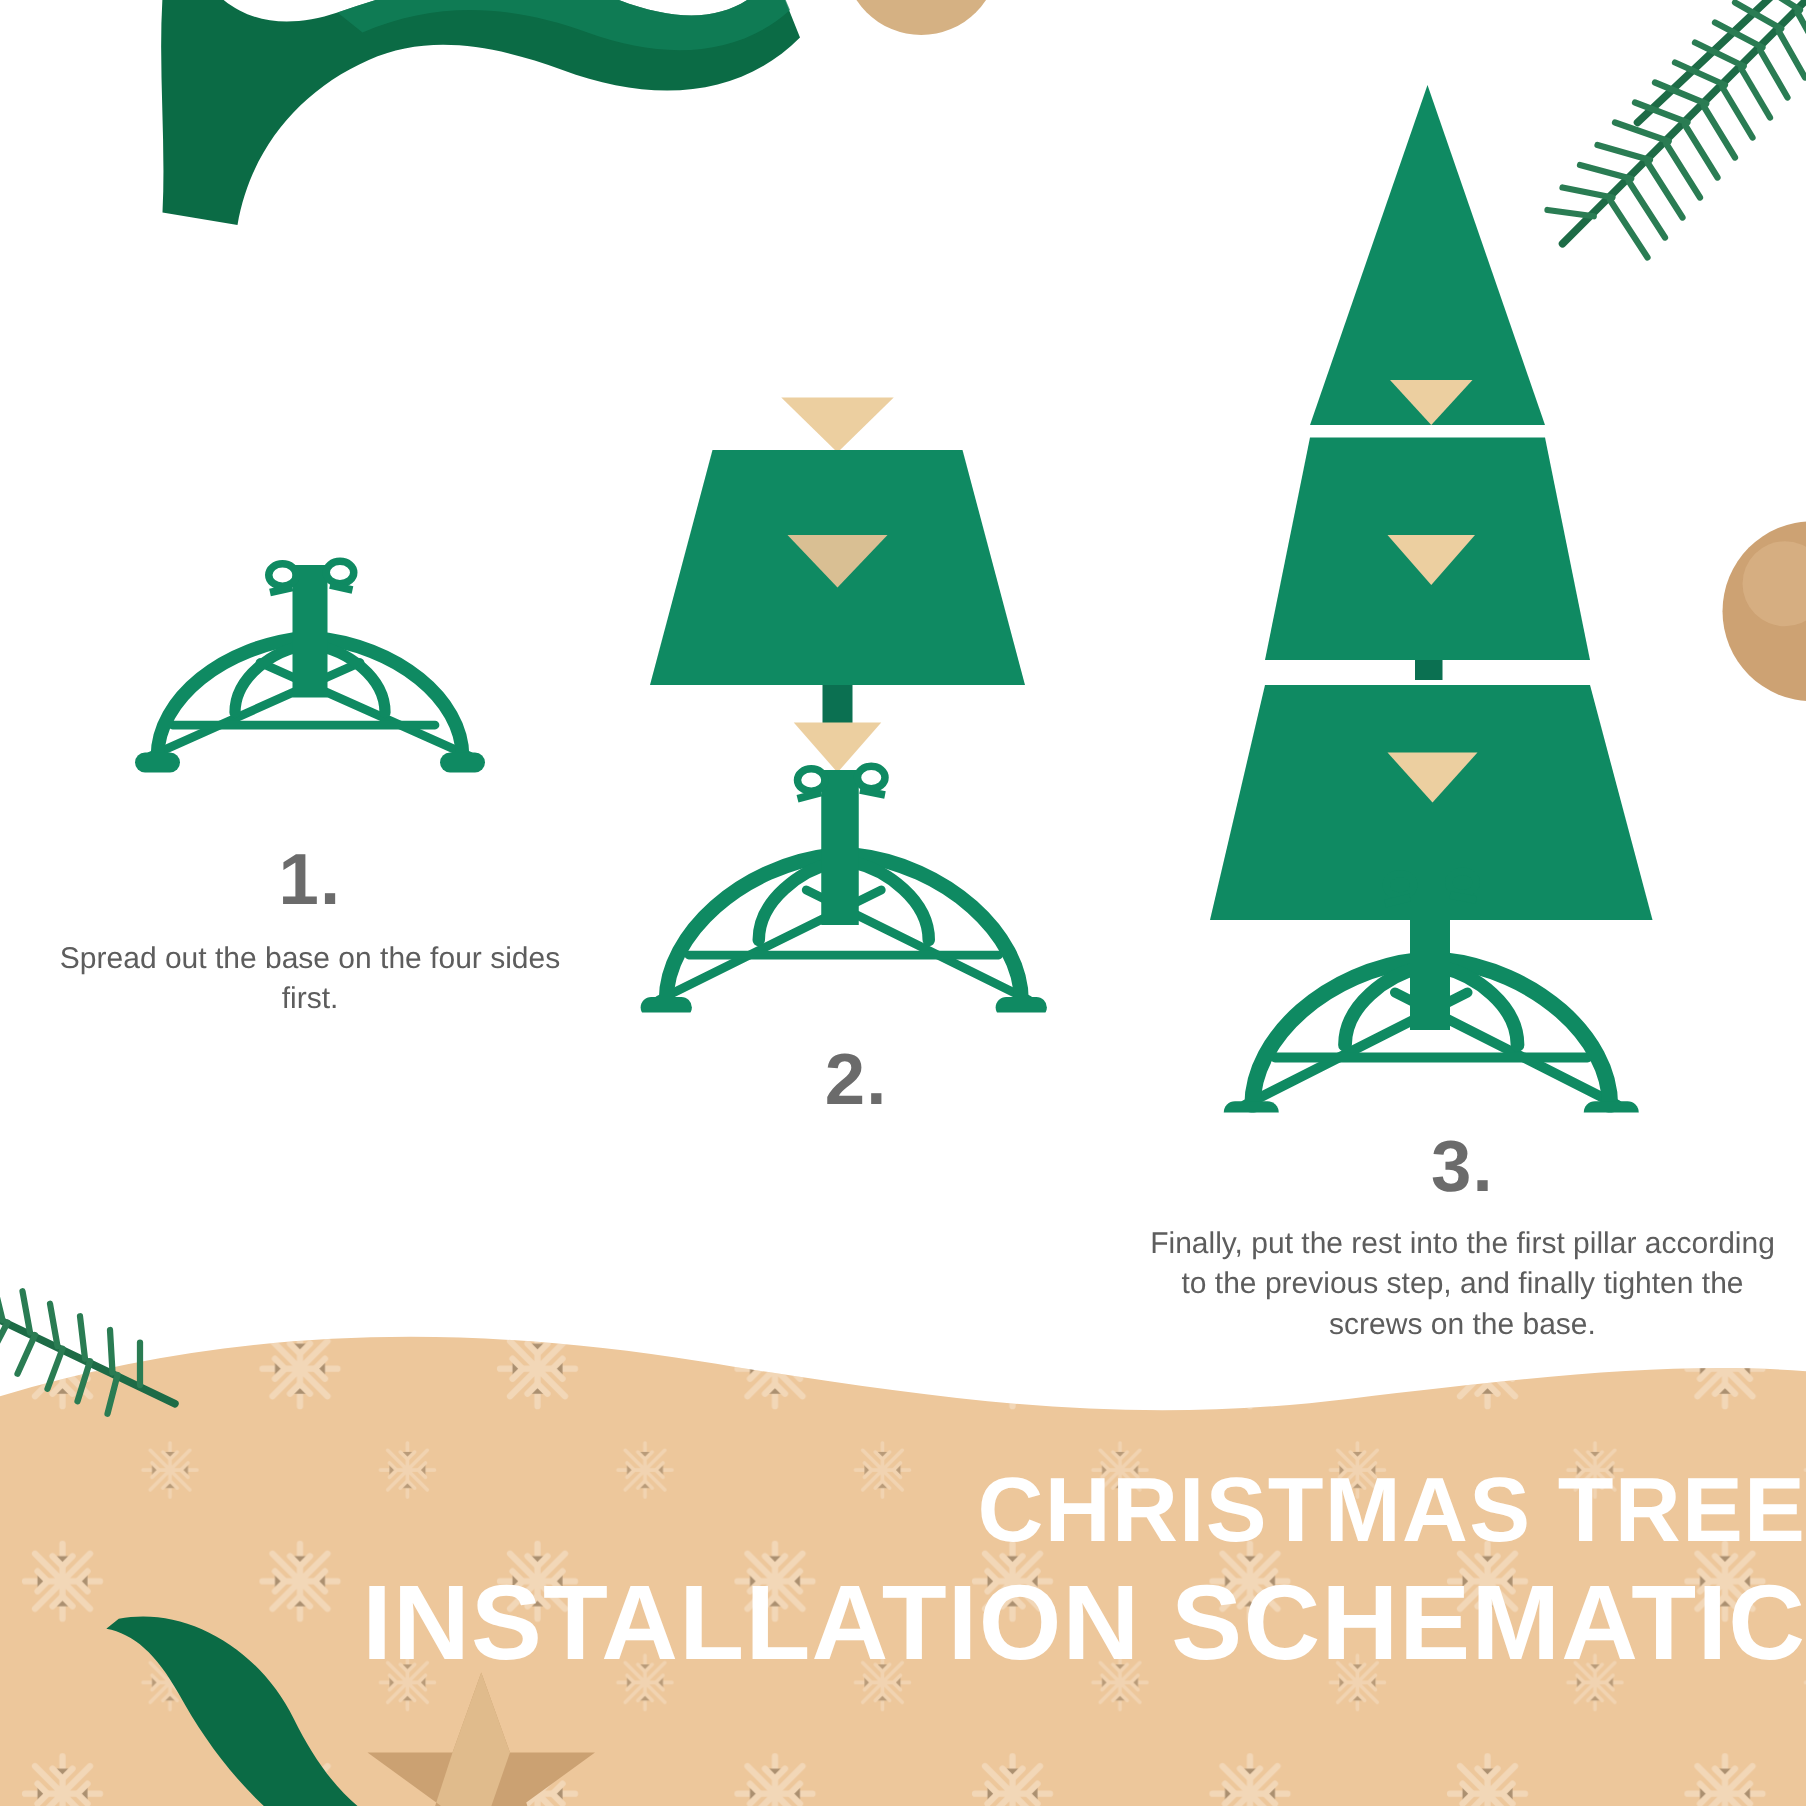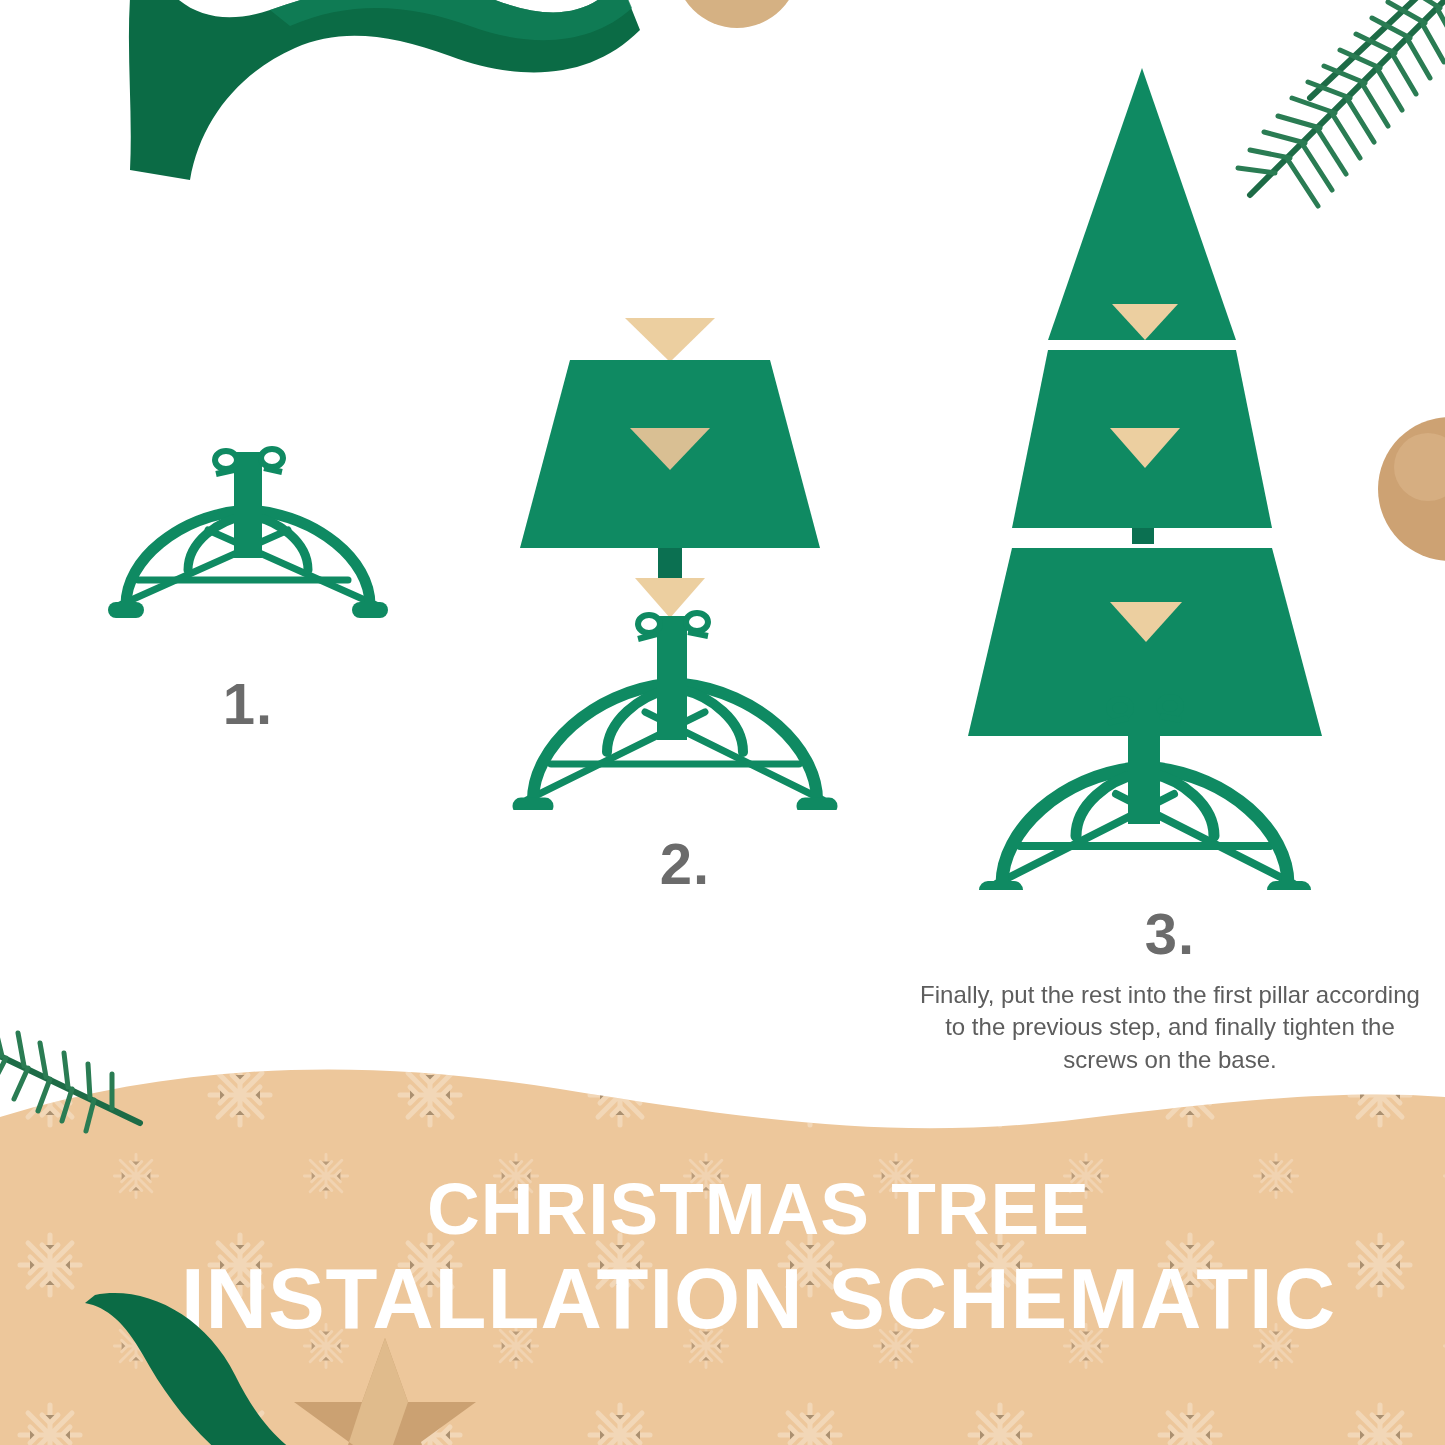--- a/index.html
+++ b/index.html
@@ -71,21 +71,21 @@
     height: 400px;
   }
   #banner-bg { position: absolute; left: 0; top: 0; width: 1445px; height: 400px; }
   .banner-text {
     position: absolute;
     left: 0;
     width: 1445px;
     color: #ffffff;
     font-weight: bold;
     letter-spacing: 1px;
-    text-align: center;
+    text-align: right;
     padding-left: 72px;
     box-sizing: border-box;
   }
   #banner-line1 { top: 122px; font-size: 73px; }
   #banner-line2 { top: 205px; font-size: 85px; }
 </style>
 </head>
 <body>
 
 <div id="canvas">
@@ -162,20 +162,21 @@
 
         <g fill="none" stroke="#0f8a62" stroke-width="6">
           <ellipse cx="188" cy="30" rx="11" ry="9"></ellipse>
           <ellipse cx="234" cy="28" rx="11" ry="9"></ellipse>
           <path d="M178 44 L196 40"></path>
           <path d="M244 42 L226 38"></path>
         </g>
       </svg>
     </div>
     <div class="step-number">1.</div>
+    <div class="step-caption">Spread out the base on the four sides first.</div>
   </div>
 
   <div class="step" id="step2">
     <div class="art">
       <svg width="430" height="510" viewBox="0 0 430 510">
 
         <polygon points="155,18 245,18 200,62" fill="#eccfa0"></polygon>
 
         <polygon points="100,60 300,60 350,248 50,248" fill="#0f8a62"></polygon>
 

